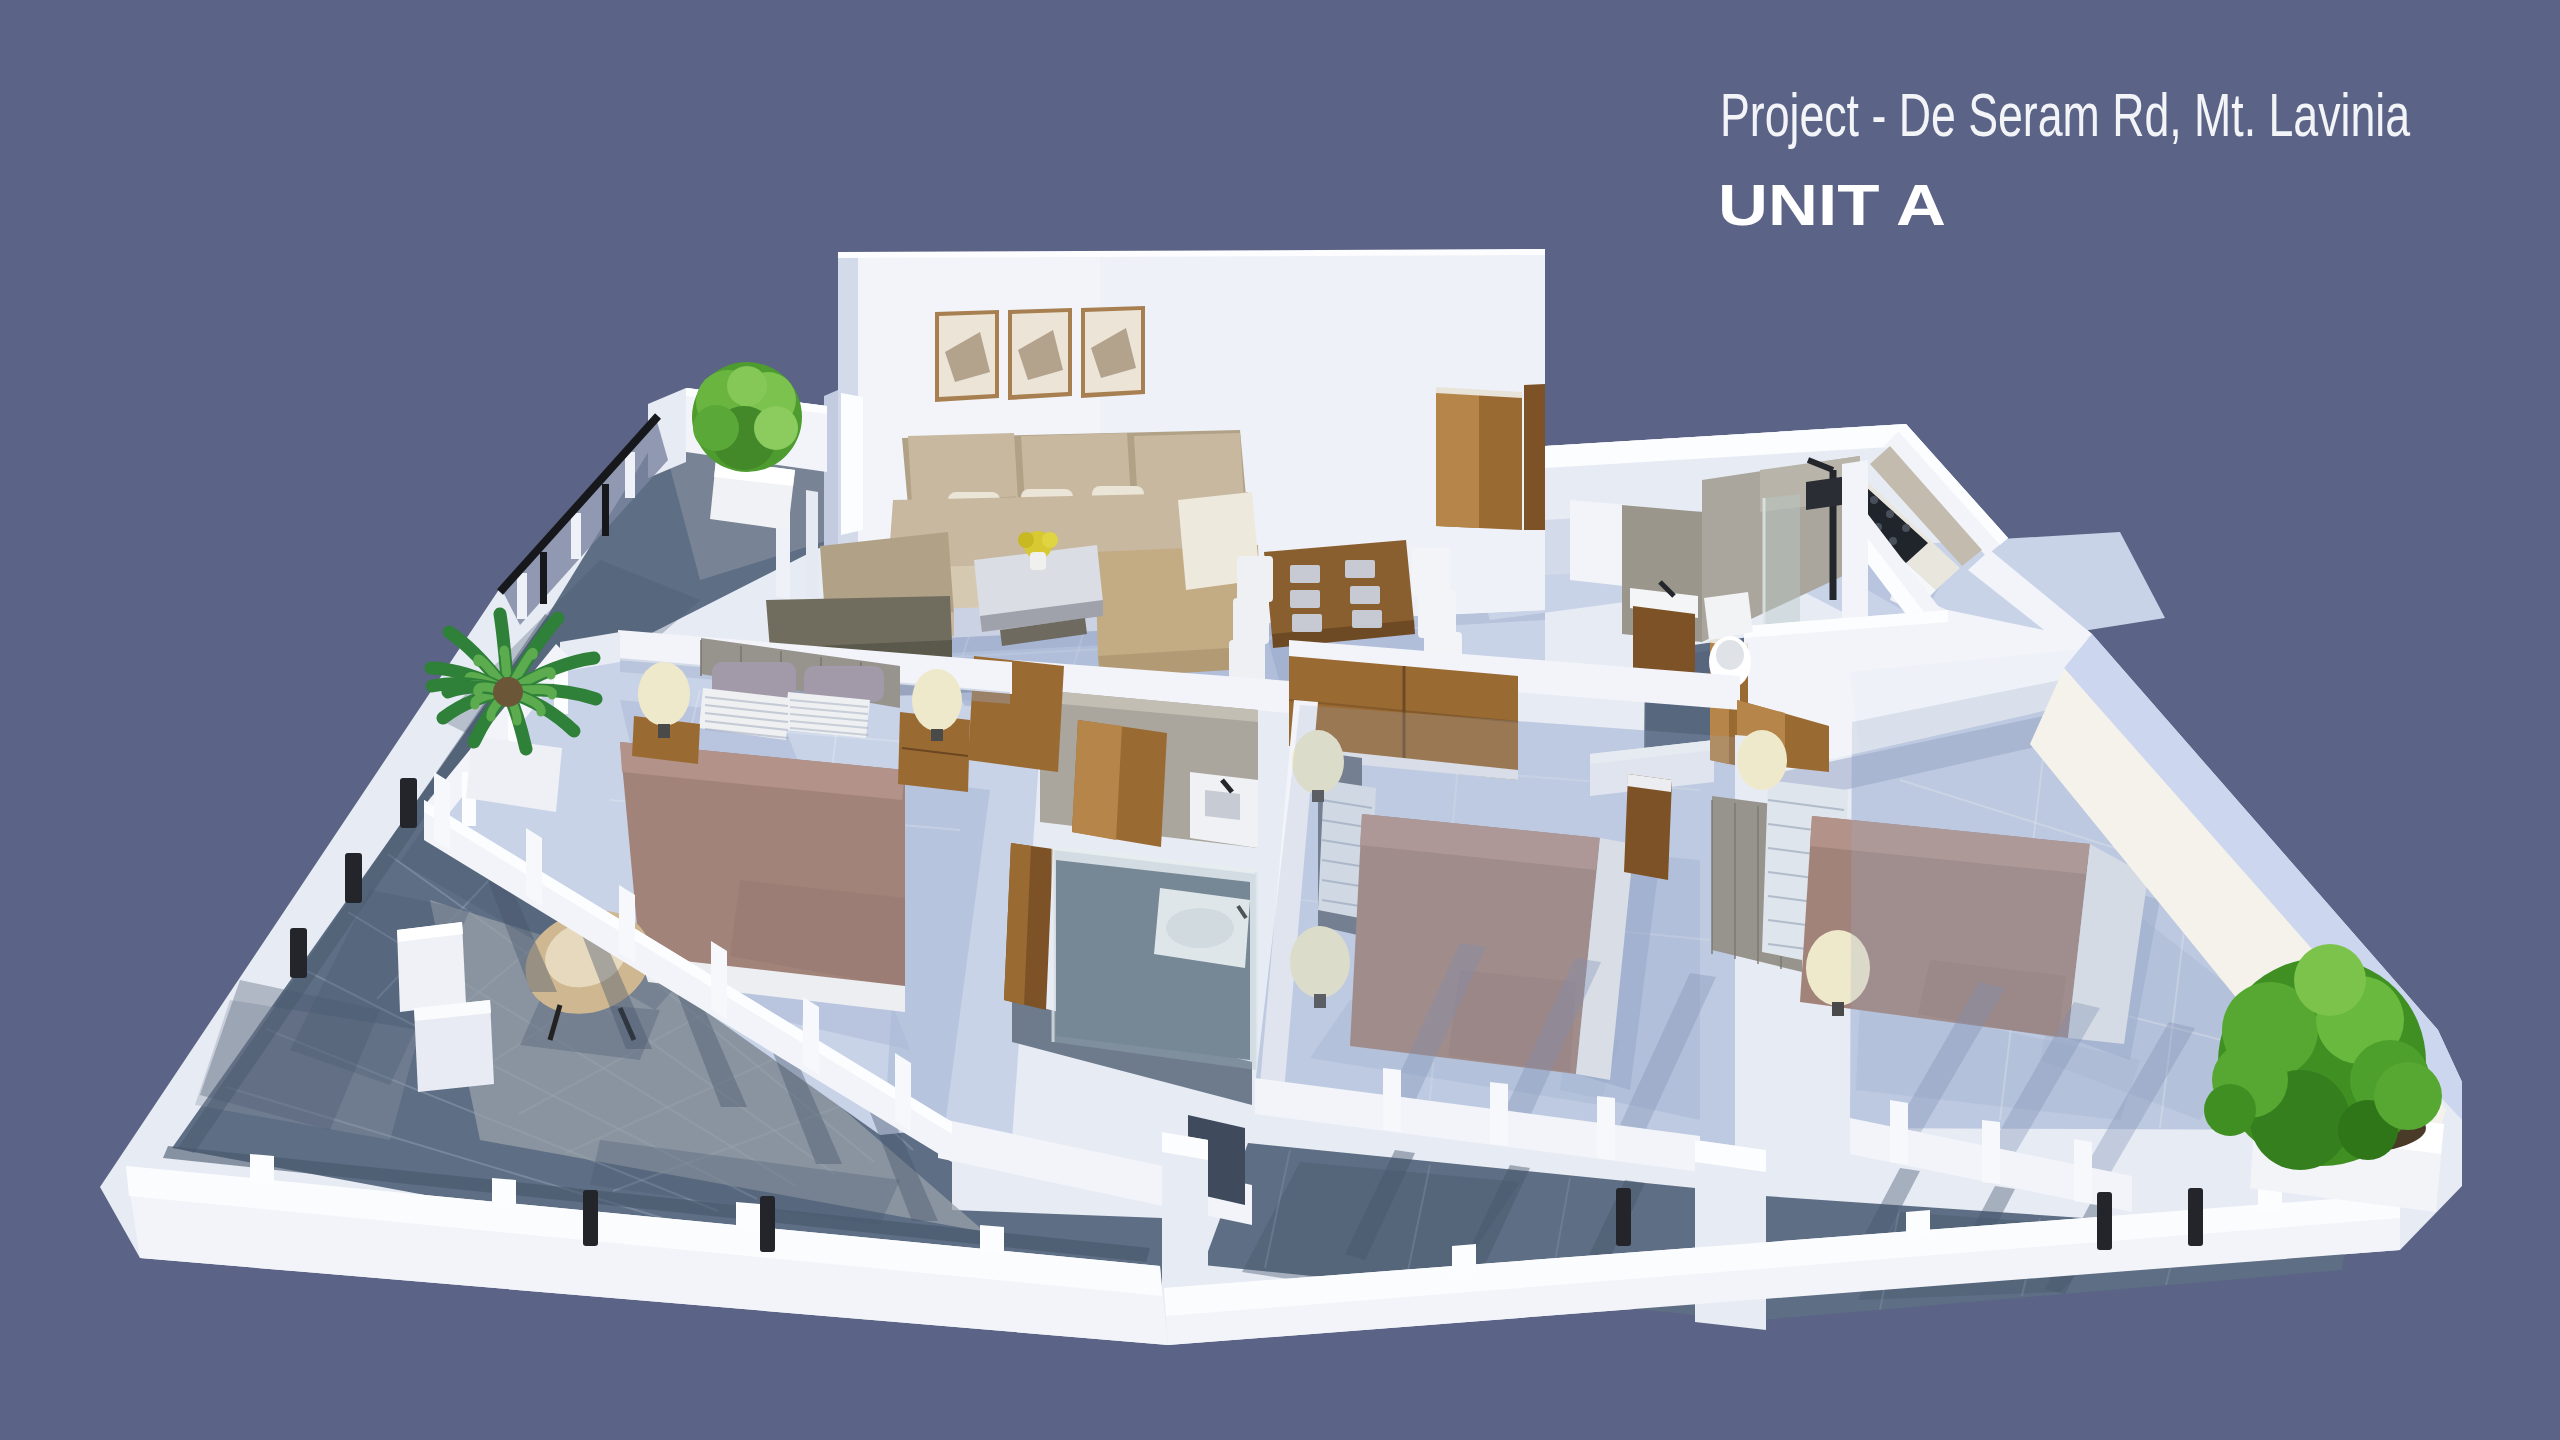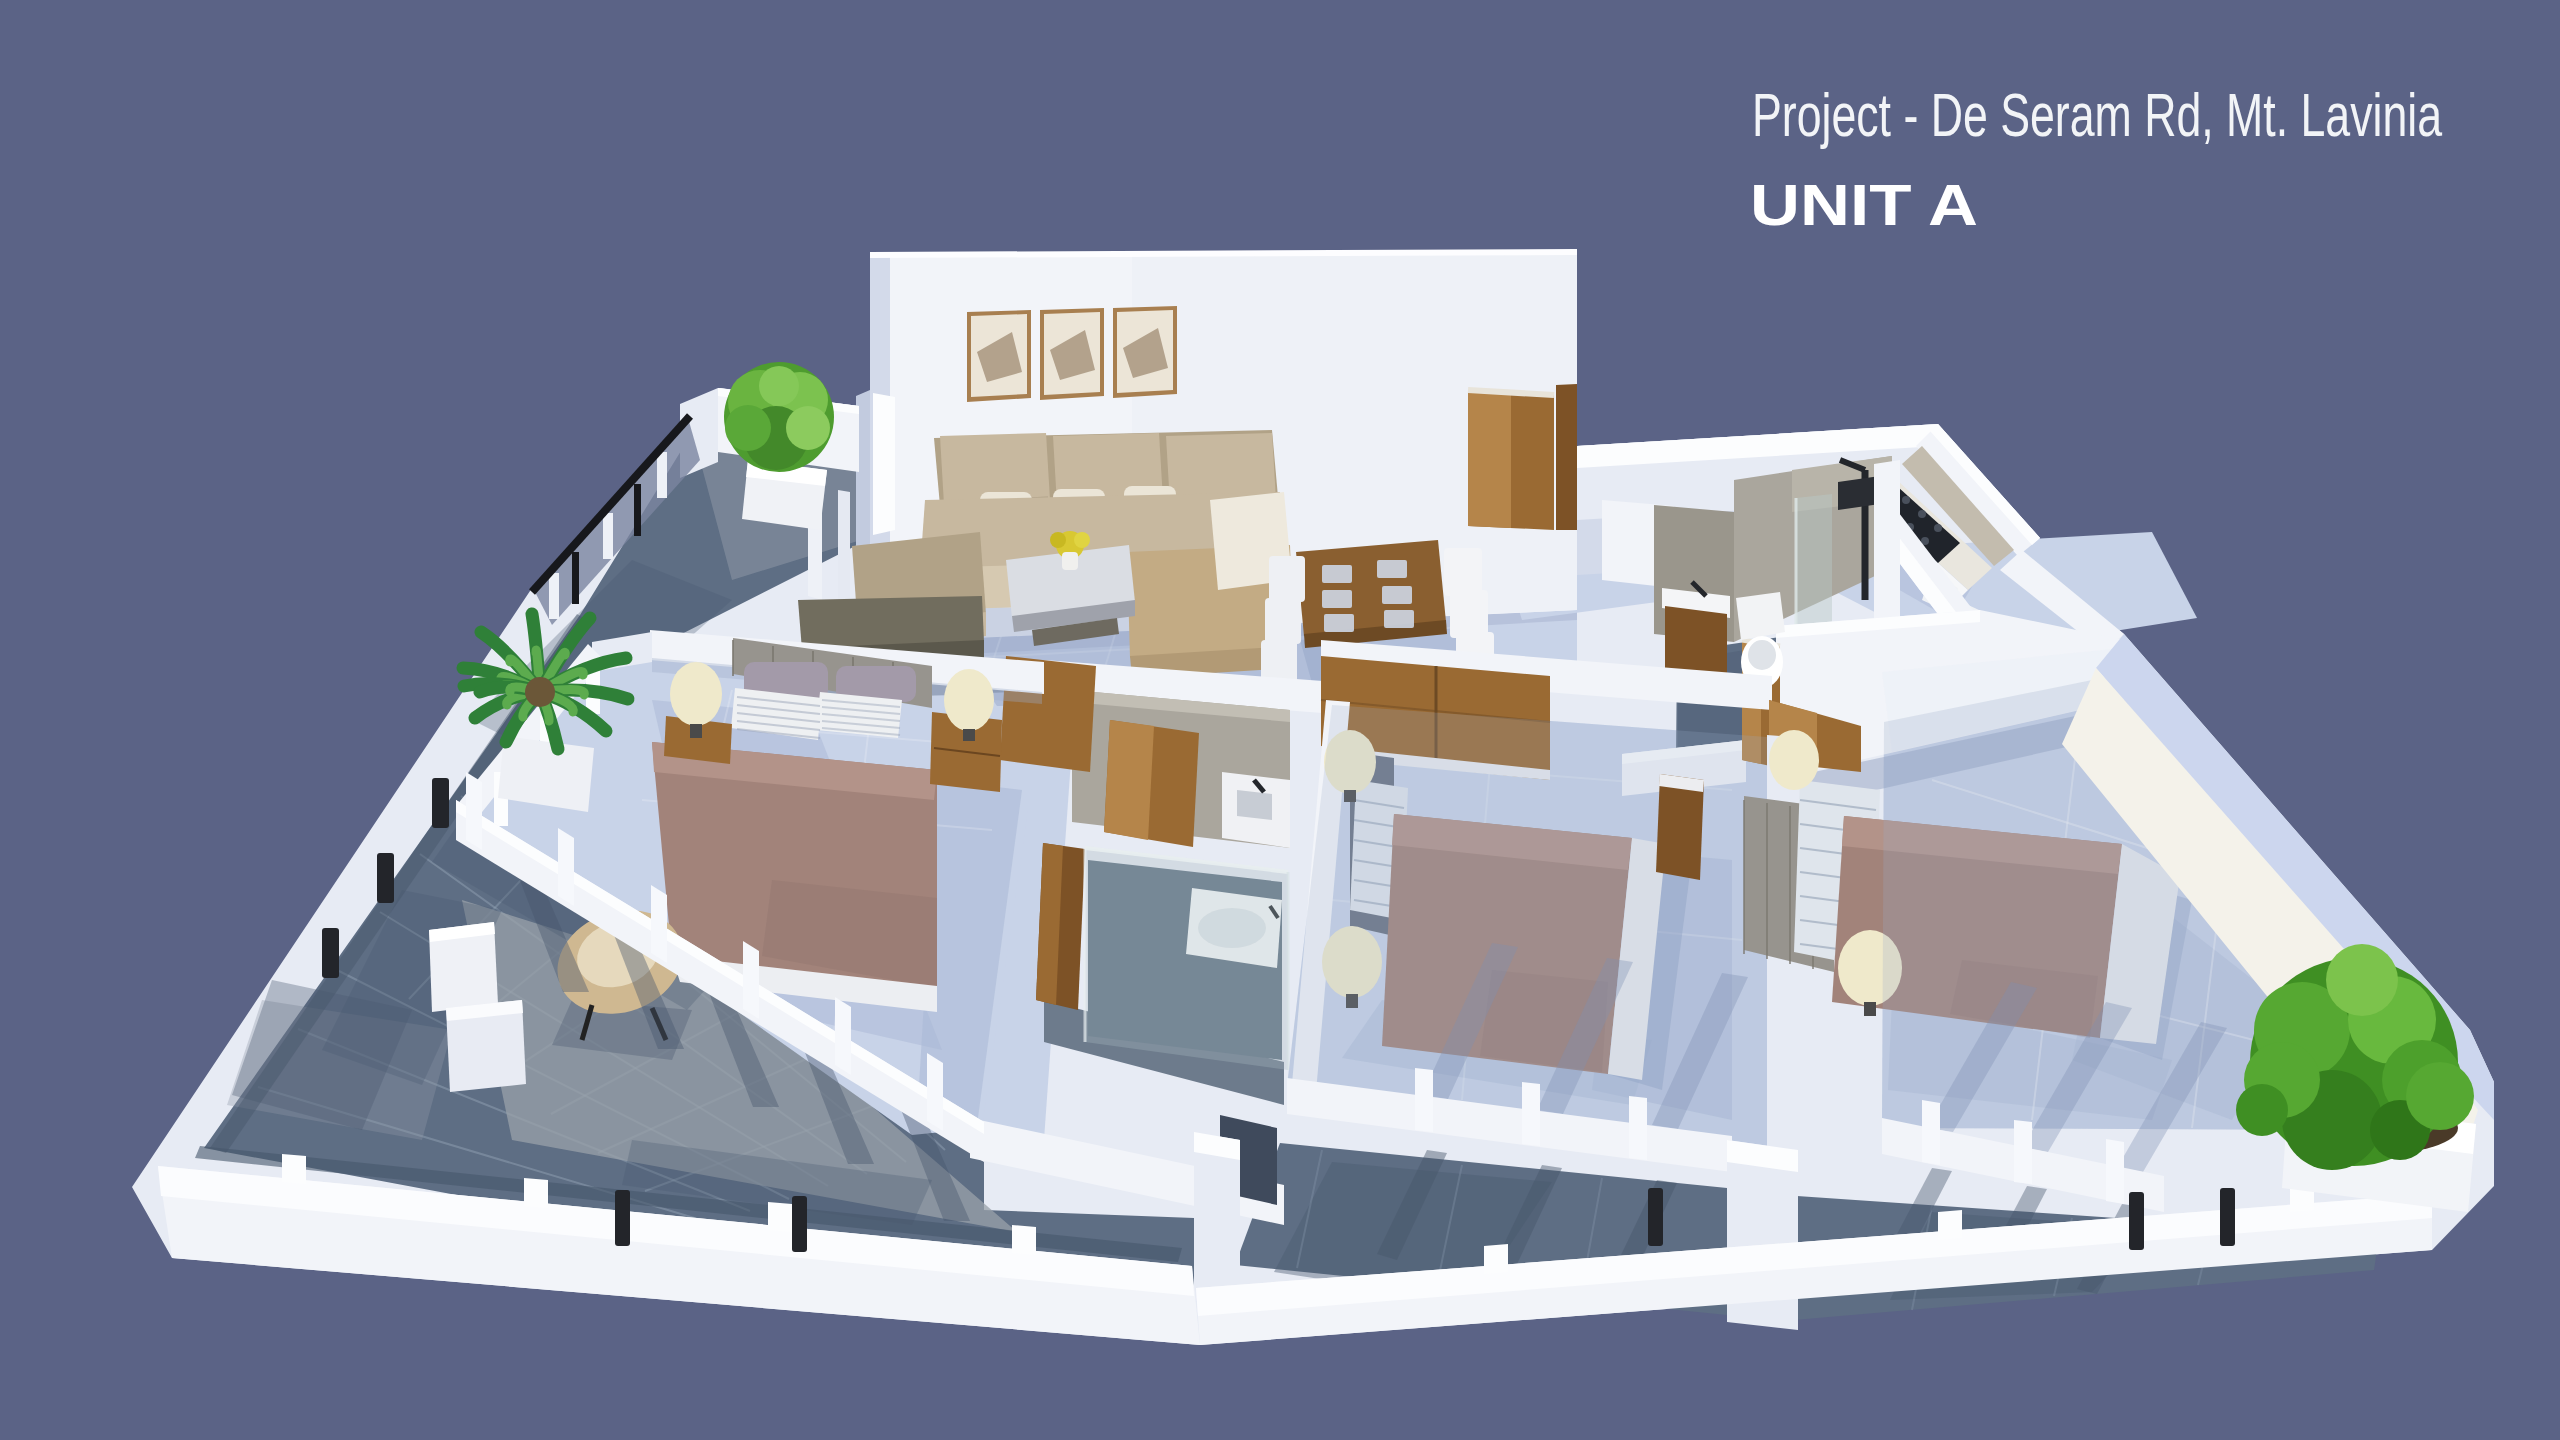--- a/index.html
+++ b/index.html
@@ -1,15 +1,15 @@
 <!DOCTYPE html>
 <html><head><meta charset="utf-8">
 <style>
 html,body{margin:0;padding:0;background:#5b6386;}
-.wrap{position:relative;width:2520px;height:1440px;overflow:hidden;font-family:"Liberation Sans", sans-serif;padding-left:32px;}
+.wrap{position:relative;width:2520px;height:1440px;overflow:hidden;font-family:"Liberation Sans", sans-serif;}
 </style></head>
 <body>
 <div class="wrap">
 <svg width="2560" height="1440" viewBox="0 0 2560 1440">
 
 <rect x="0" y="0" width="2560" height="1440" fill="#5b6386"></rect>
 
 <polygon points="838,253 1545,250 1545,446 1906,424 2008,538 1990,550 2092,634 2438,1030 2462,1082 2462,1186 2400,1250 1168,1345 140,1258 100,1187 500,588 656,413 688,388 827,406 838,407" fill="#e7ebf4"></polygon>
 
 <polygon points="668,420 845,463 845,535 628,645 566,655 432,816 952,1138 952,1210 1162,1218 1162,1292 640,1235 172,1148 548,615" fill="#5e6e84"></polygon>

